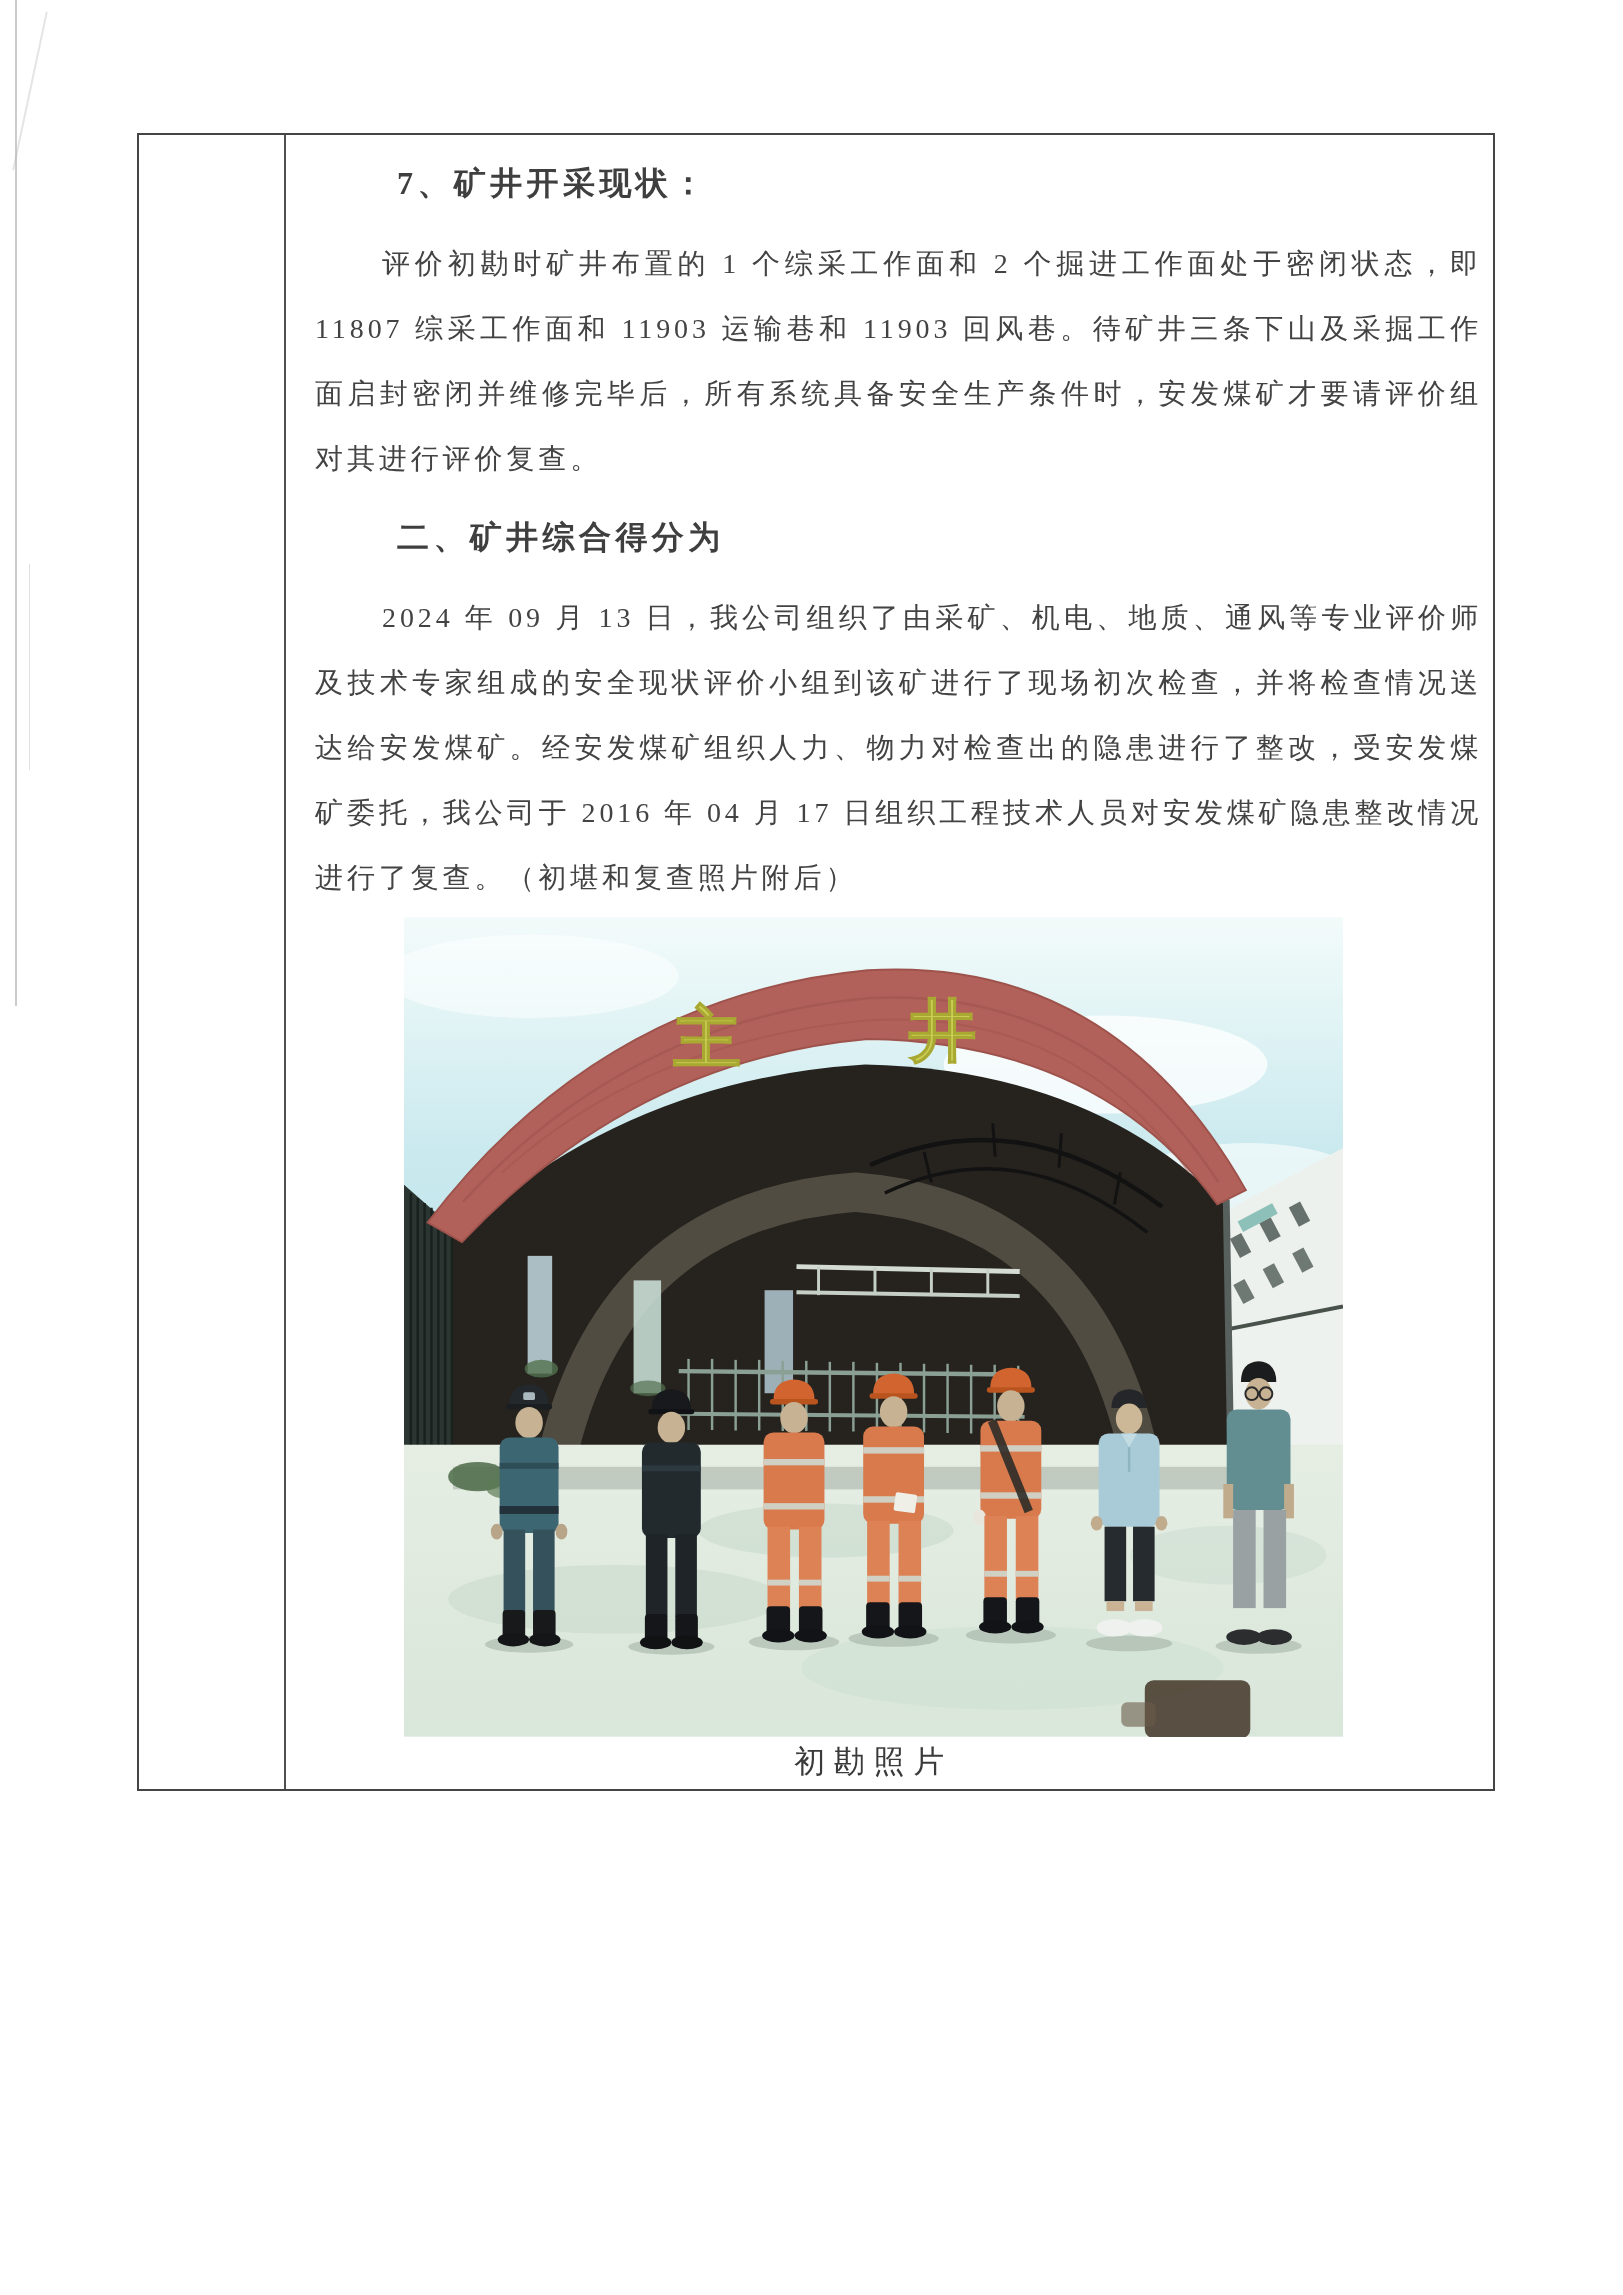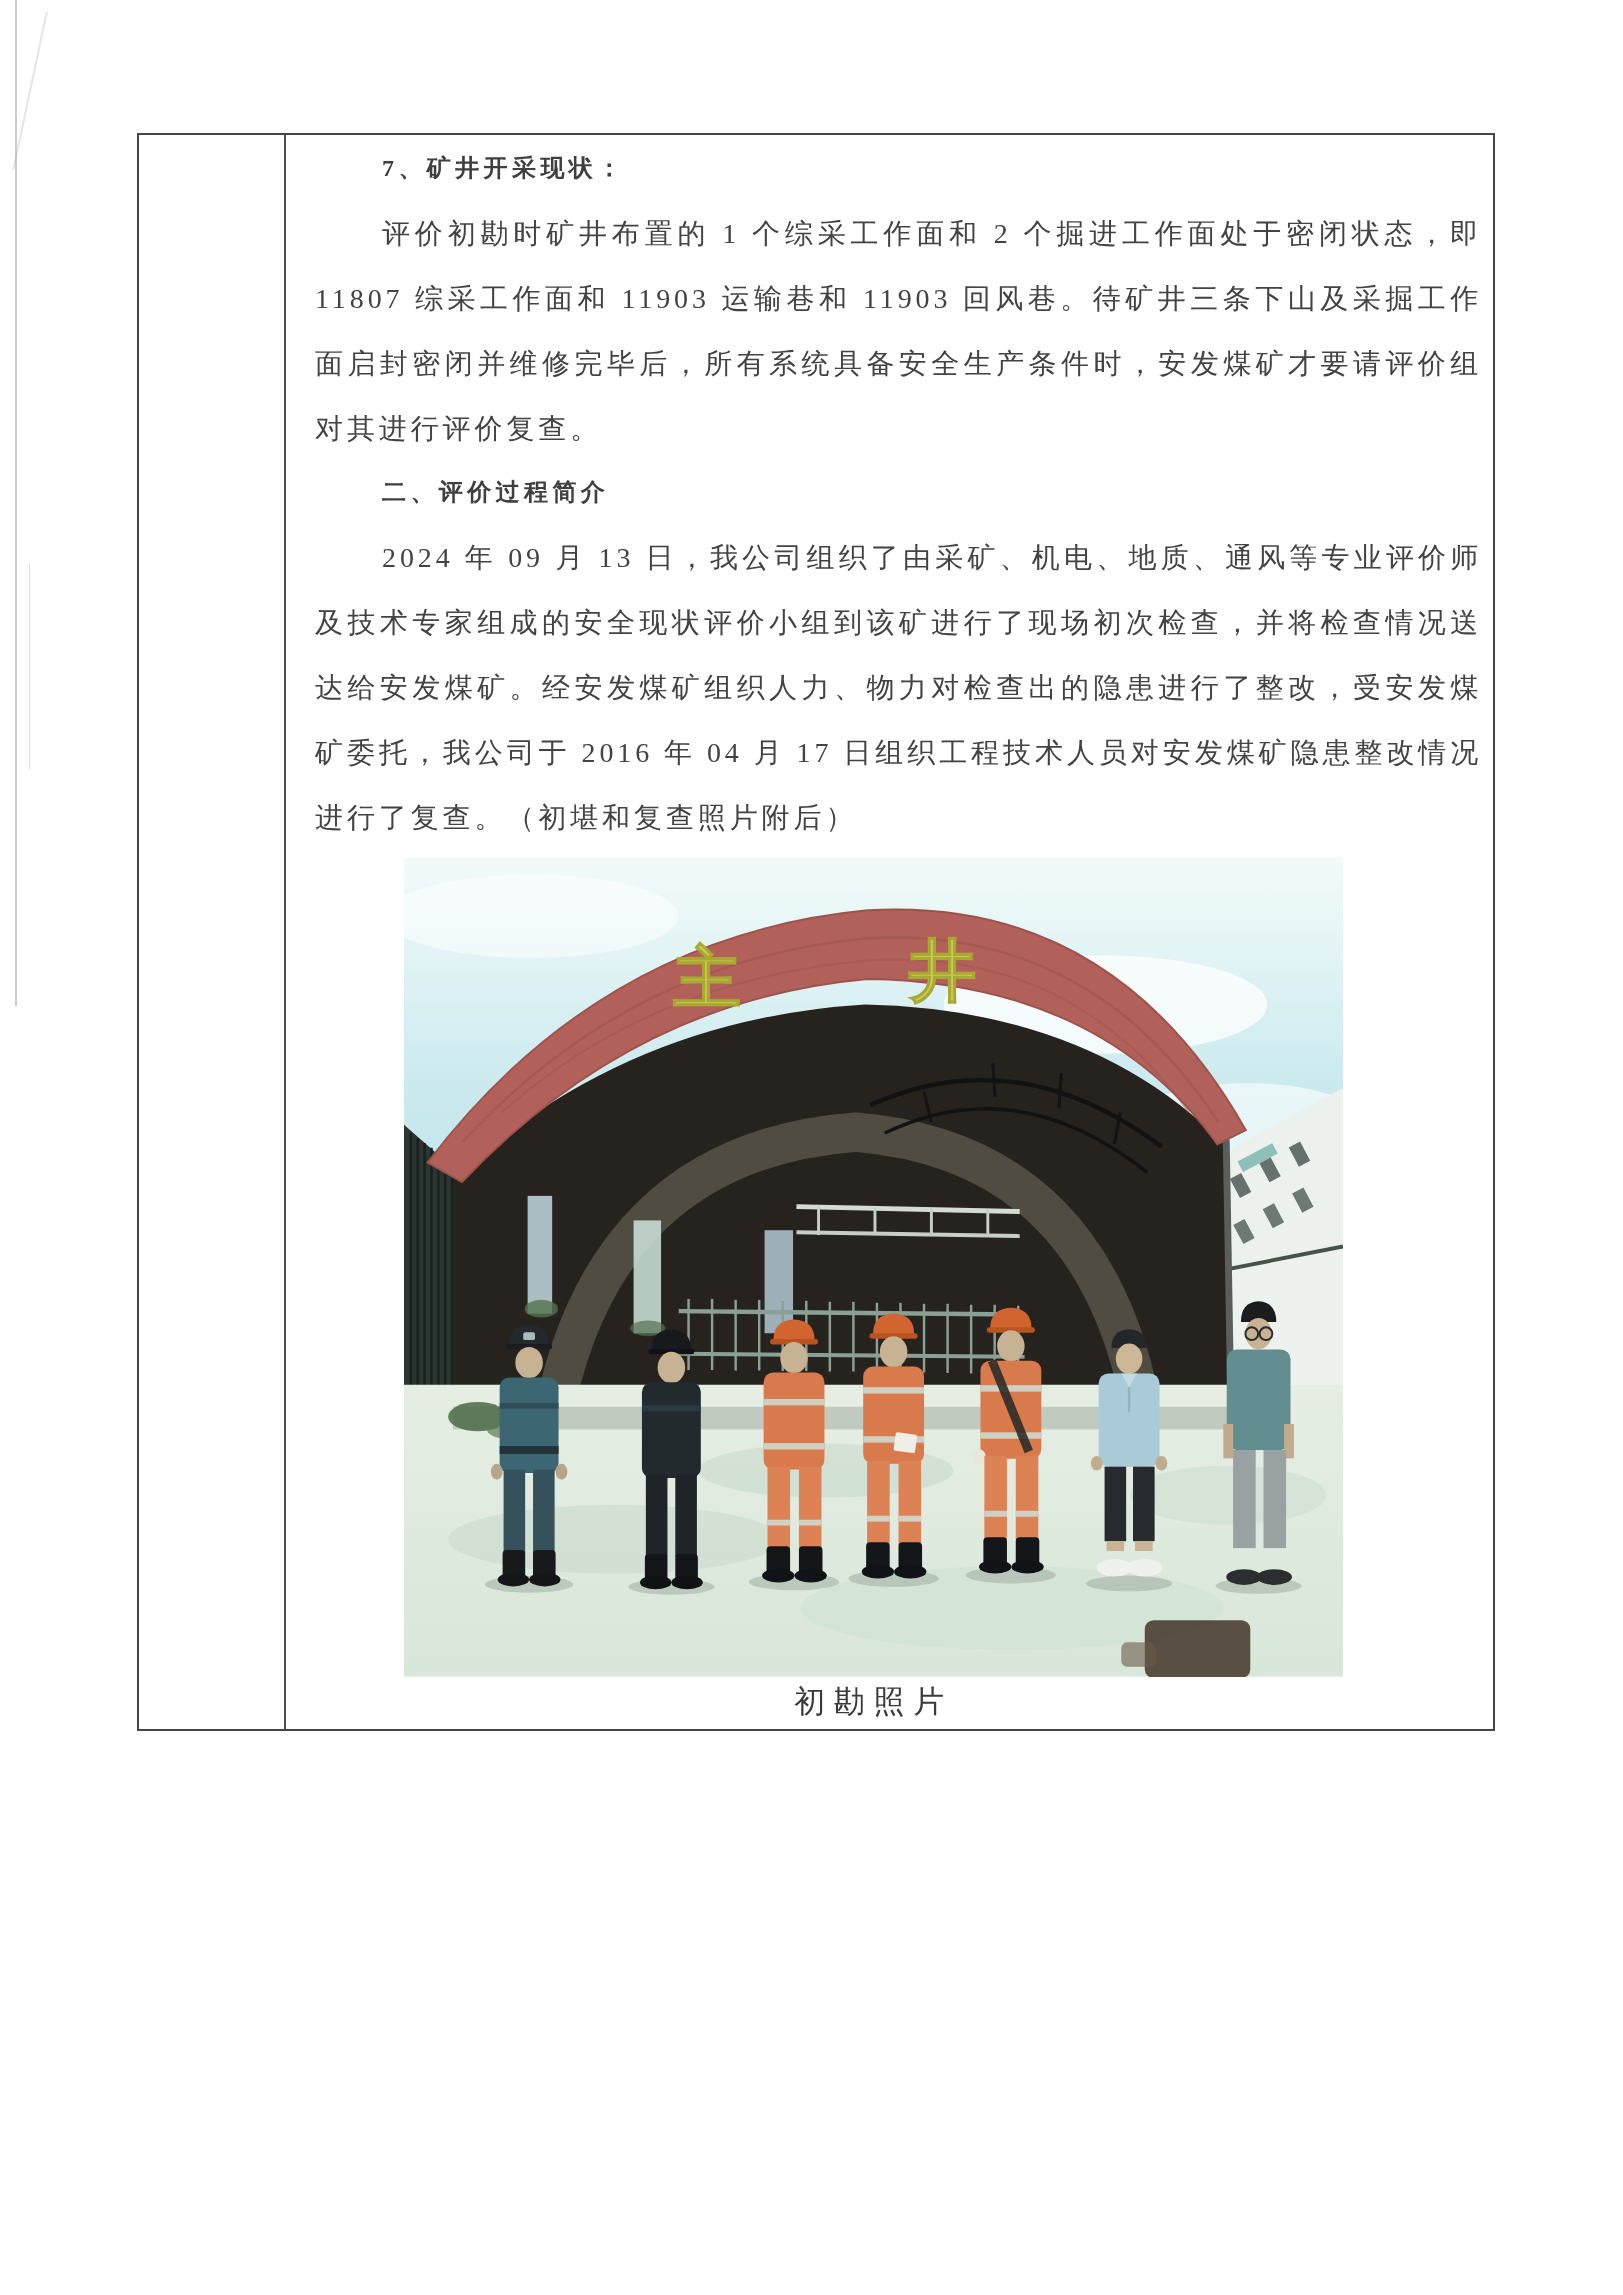--- a/index.html
+++ b/index.html
@@ -21,21 +21,21 @@
     position:absolute;left:137px;top:133px;width:1358px;
     border:2.9px solid var(--border_gray,#454545);
     box-sizing:border-box;
     display:flex;
     background:#ffffff;
   }
   .col-left{width:145px;flex:none;border-right:2px solid #4f4f4f;}
   .col-main{flex:1;padding:1px 10.8px 6.9px 29px;box-sizing:border-box;}
 
   .col-main h3{
-    margin:0;font-size:24px;line-height:65px;height:65px;
+    margin:15px;font-size:32px;line-height:65px;height:65px;
     font-weight:700;letter-spacing:4.4px;text-indent:67px;
     white-space:nowrap;overflow:hidden;
   }
   .col-main p{
     margin:0;font-size:28px;line-height:65px;letter-spacing:3.9px;
     text-align:justify;text-indent:67px;overflow:hidden;
     color:#434343;
   }
   p.lines-4{height:259px;}
   p.lines-5{height:324px;}
@@ -60,21 +60,21 @@
   <div class="doc-table">
     <div class="col-left"></div>
     <div class="col-main">
 
       <section>
         <h3>7、矿井开采现状：</h3>
         <p class="lines-4">评价初勘时矿井布置的 1 个综采工作面和 2 个掘进工作面处于密闭状态，即 11807 综采工作面和 11903 运输巷和 11903 回风巷。待矿井三条下山及采掘工作面启封密闭并维修完毕后，所有系统具备安全生产条件时，安发煤矿才要请评价组对其进行评价复查。</p>
       </section>
 
       <section>
-        <h3>二、评价过程简介</h3>
+        <h3>二、矿井综合得分为</h3>
         <p class="lines-5">2024 年 09 月 13 日，我公司组织了由采矿、机电、地质、通风等专业评价师及技术专家组成的安全现状评价小组到该矿进行了现场初次检查，并将检查情况送达给安发煤矿。经安发煤矿组织人力、物力对检查出的隐患进行了整改，受安发煤矿委托，我公司于 2016 年 04 月 17 日组织工程技术人员对安发煤矿隐患整改情况进行了复查。（初堪和复查照片附后）</p>
       </section>
 
 
       <figure class="survey-photo">
         <svg viewBox="0 0 1914 1670">
           <defs>
             <linearGradient id="skyGrad" x1="0" y1="0" x2="0" y2="1">
               <stop offset="0" style="stop-color:var(--sky_pale,#f3fbfa)"></stop>
               <stop offset="0.45" style="stop-color:var(--sky_blue,#c9e9ee)"></stop>

